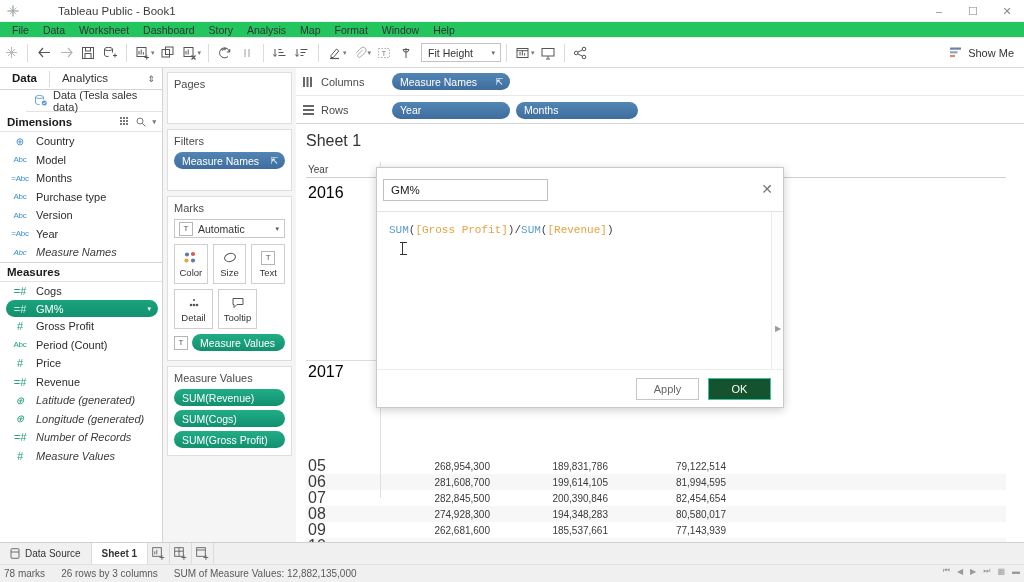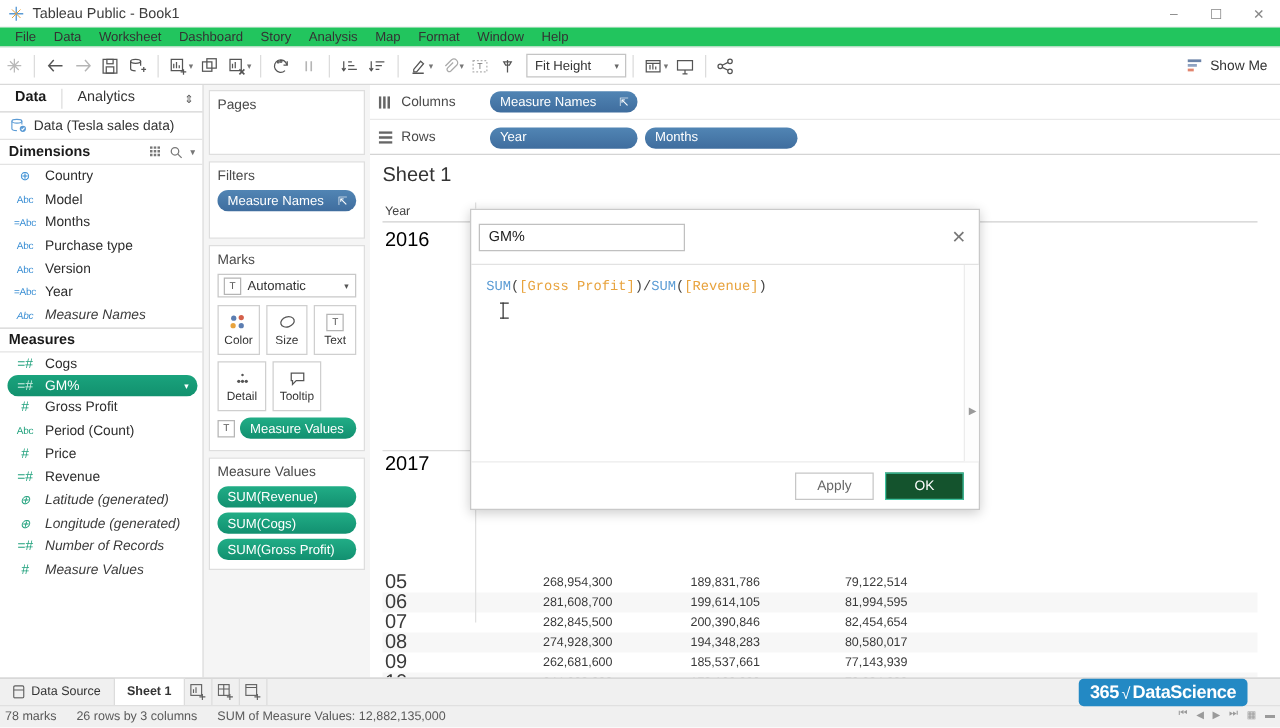--- a/index.html
+++ b/index.html
@@ -11,20 +11,21 @@
     overflow: hidden;
     -webkit-font-smoothing: antialiased;
   }
   .app { position: relative; width: 1024px; height: 582px; background: #f5f5f5; }
 
   
   .titlebar {
     position: absolute; top: 0; left: 0; width: 1024px; height: 22px;
     background: #ffffff; display: flex; align-items: center;
     border-bottom: 1px solid #f0f0f0;
+    gap: 32px;
   }
   .tb-logo { width: 14px; height: 14px; margin-left: 6px; margin-right: 6px; flex: none; }
   .tb-title { font-size: 11.5px; color: #3c3c3c; }
   .win-ctrls { position: absolute; right: 0; top: 0; height: 22px; display: flex; }
   .win-btn {
     width: 34px; height: 22px; display: flex; align-items: center; justify-content: center;
     color: #888; font-size: 11px; cursor: default;
   }
 
   
@@ -69,21 +70,21 @@
     height: 22px; display: flex; align-items: center; border-bottom: 1px solid #d4d4d4;
     position: relative;
   }
   .pane-tab { font-size: 11.5px; color: #333; padding: 0 12px; line-height: 21px; cursor: default; }
   .pane-tab.active { font-weight: bold; color: #1a1a1a; }
   .pane-tabs .tab-div { width: 1px; height: 16px; background: #ddd; }
   .pane-tabs .updown { position: absolute; right: 7px; font-size: 9px; color: #555; }
 
   .ds-row {
     height: 22px; display: flex; align-items: center; gap: 5px; padding-left: 8px;
-    border-bottom: 1px solid #e3e3e3; font-size: 11px; color: #333; cursor: default;
+    border-bottom: 1px solid #e3e3e3; font-size: 11px; color: #333; cursor: default; margin-left: 26px;
   }
   .sect-hdr {
     height: 20px; display: flex; align-items: center; padding: 0 7px;
     font-size: 11.5px; font-weight: bold; color: #1a1a1a;
     border-bottom: 1px solid #e3e3e3; position: relative; cursor: default;
   }
   .sect-hdr .tools { position: absolute; right: 6px; display: flex; align-items: center; gap: 6px; }
   .field {
     height: 18.5px; display: flex; align-items: center; gap: 6px; padding-left: 10px;
     font-size: 11px; color: #2c2c2c; cursor: default; position: relative;
@@ -870,25 +871,20 @@
         </svg>
     </div>
   </div>
 
   <div class="statusbar">
     <span>78 marks</span>
     <span>26 rows by 3 columns</span>
     <span>SUM of Measure Values: 12,882,135,000</span>
   </div>
 
-  <div class="watermark">
-    <span>365</span>
-    <span class="wm-check">√</span>
-    <span>DataScience</span>
-  </div>
 
   <div class="nav-mini">
     <span>⏮</span>
     <span>◀</span>
     <span>▶</span>
     <span>⏭</span>
     <span>▦</span>
     <span>▬</span>
   </div>
 

